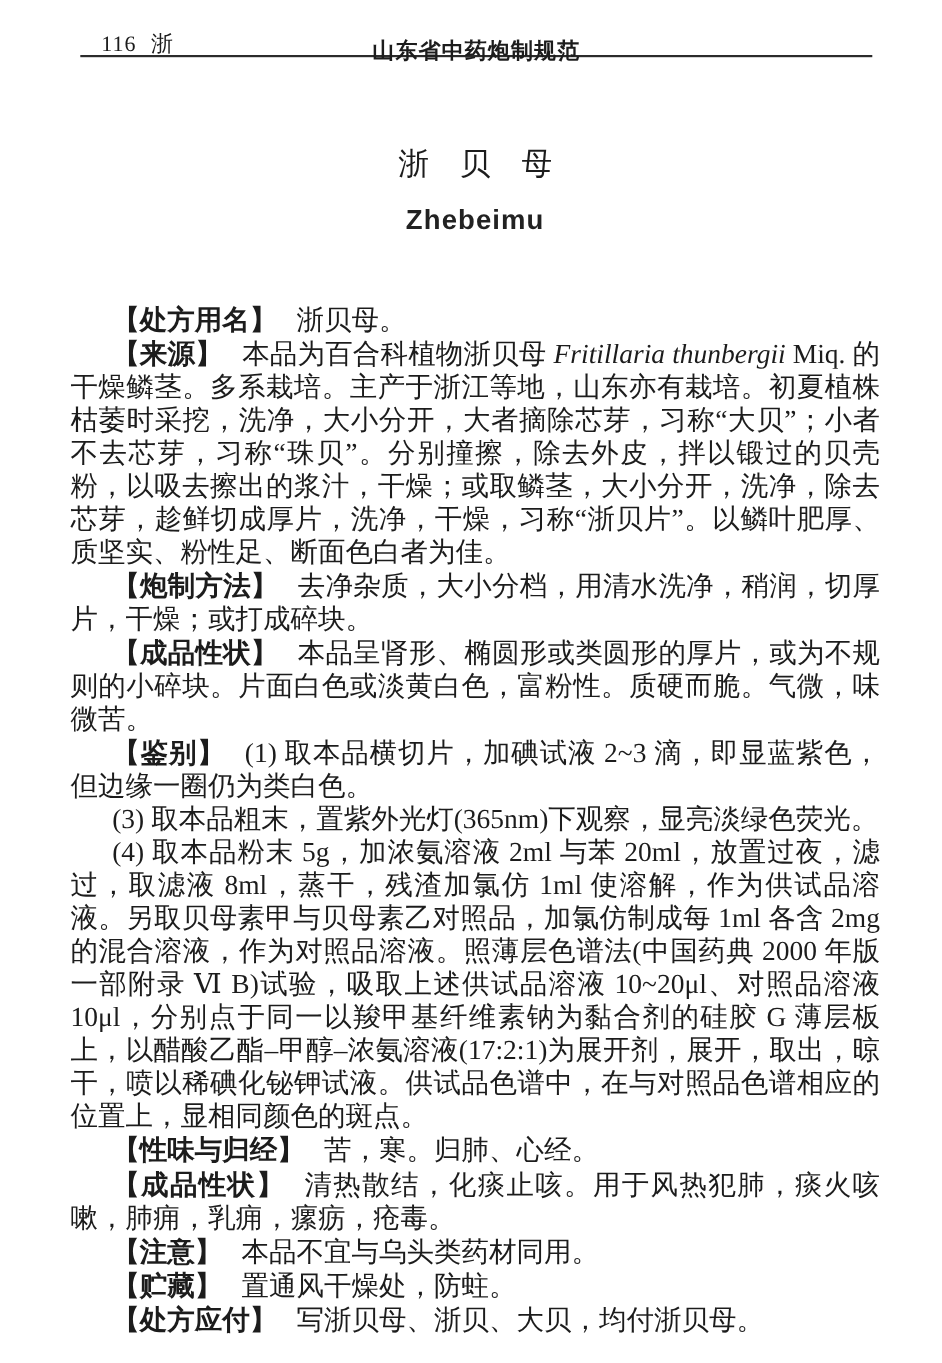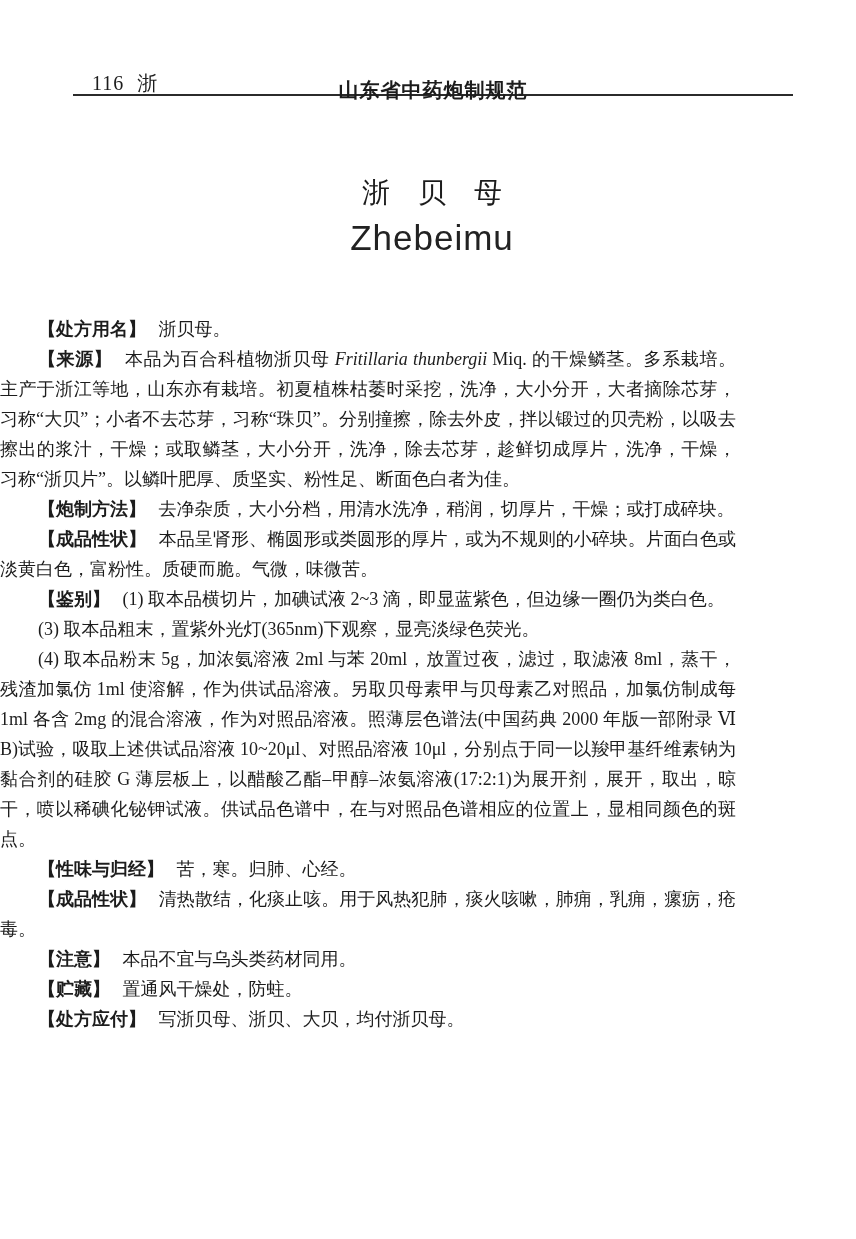--- a/index.html
+++ b/index.html
@@ -14,21 +14,21 @@
     height: 1239px;
     background: var(--paper);
     color: var(--ink);
     font-family: "Liberation Serif", "DejaVu Serif", serif;
     overflow: hidden;
   }
   .page {
     position: relative;
     width: 856px;
     height: 1239px;
-    padding-top: 70px;
+    padding-top: 26px;
     border-radius: 18px;
   }
   
   .running-header {
     width: 720px;
     margin-left: 73px;
     position: relative;
     height: 26px;
     padding-bottom: 6px;
     border-bottom: 2px solid var(--rule);
@@ -60,33 +60,34 @@
     margin-left: 64px;
     text-align: center;
   }
   .article-title {
     font-size: 28px;
     line-height: 34px;
     font-weight: normal;
     font-family: "Liberation Sans", "DejaVu Sans", sans-serif;
   }
   .article-pinyin {
-    margin-top: 12px;
-    font-size: 35px;
+    margin-top: 18px;
+    font-size: 25px;
     line-height: 32px;
-    font-weight: normal;
+    font-weight: bold;
     letter-spacing: 1px;
     font-family: "Liberation Sans", "DejaVu Sans", sans-serif;
     color: #222;
   }
   
   .doc-body {
     margin-top: 60px;
     width: 736px;
-    font-size: 18px;
+    margin-left: 64px;
+    font-size: 25px;
     line-height: 30px;
     text-align: justify;
   }
   .doc-body p.para {
     text-indent: 38px;
     margin: 0;
   }
   .doc-body .label {
     font-weight: bold;
     font-family: "Liberation Sans", "DejaVu Sans", sans-serif;

